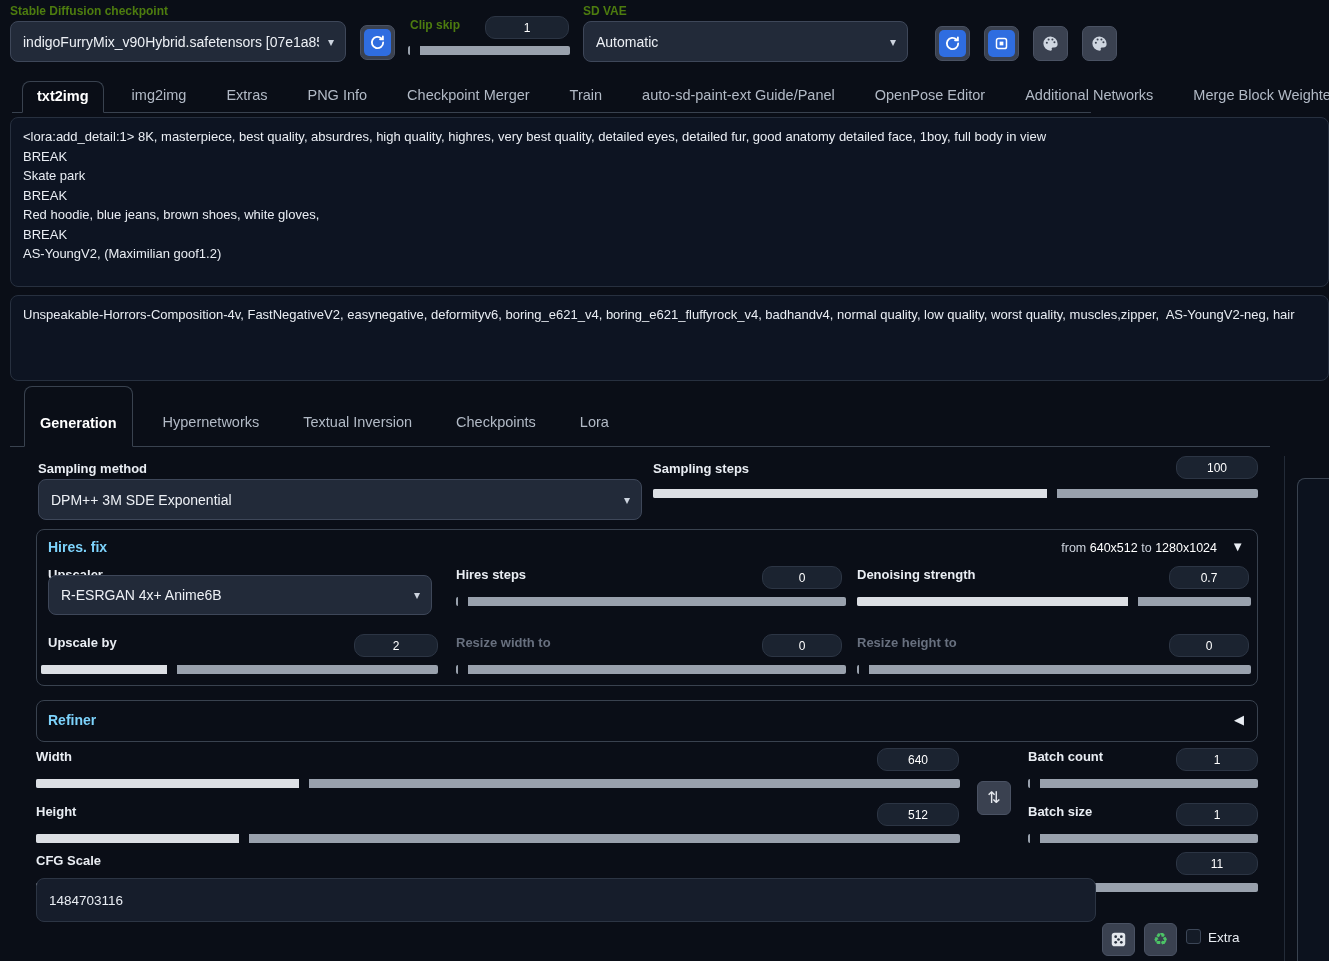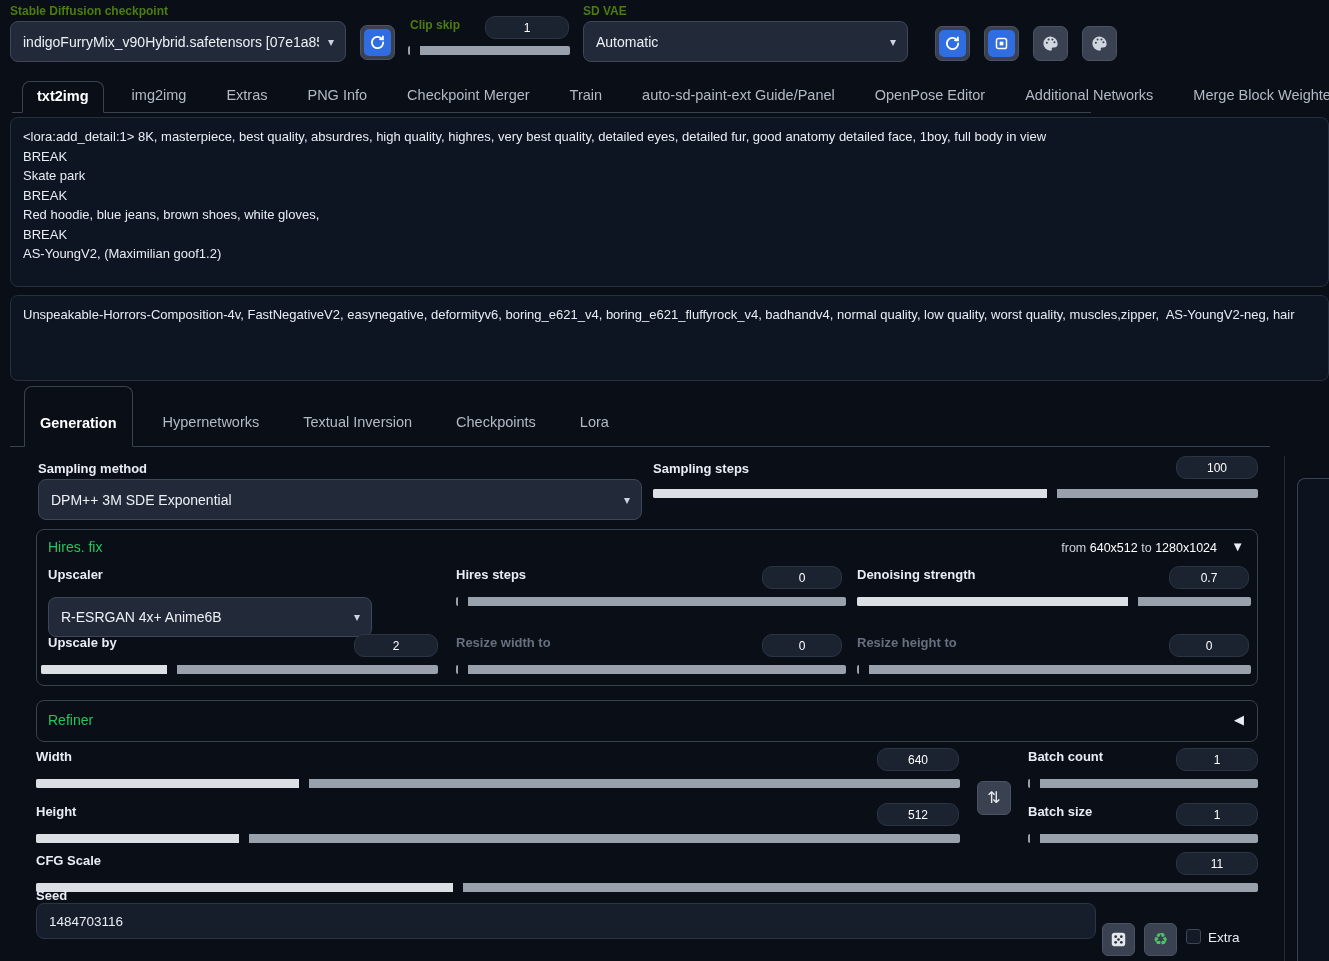--- a/index.html
+++ b/index.html
@@ -20,21 +20,21 @@
   .slider .fill{position:absolute;left:0;top:0;height:100%;background:#dcdfe4}
   .slider .handle{position:absolute;top:0;width:10px;height:100%;background:#0a0e17}
   .tabbar{display:flex;align-items:flex-end;gap:16px;border-bottom:1px solid #39424f;padding-left:10px;height:32px}
   .tab{font-size:14.5px;color:#b2bac6;padding:5px 12px 9px;white-space:nowrap;cursor:pointer}
   .tab.active{background:#0a0e17;border:1px solid #39424f;border-bottom:1px solid #0a0e17;border-radius:8px 8px 0 0;color:#fff;font-weight:700;margin-bottom:-1px;padding:6px 14px 8px}
   .subtabbar{display:flex;align-items:flex-end;gap:16px;border-bottom:1px solid #39424f;padding-left:14px;height:47px}
   .subtab{font-size:14.5px;color:#b2bac6;padding:12px 14px 16px;white-space:nowrap;cursor:pointer}
   .subtab.active{background:#0a0e17;border:1px solid #39424f;border-bottom:1px solid #0a0e17;border-radius:8px 8px 0 0;color:#fff;font-weight:700;margin-bottom:-1px;padding:28px 15px 15px}
   .prompt{background:#0d1422;border:1px solid #27303f;border-radius:8px;color:#e9edf3;font-size:13px;line-height:19.5px;padding:9px 12px;font-family:"Liberation Sans",sans-serif;resize:none;outline:none;overflow:hidden}
   .box{border:1px solid #39424f;border-radius:8px;background:#0a0e17}
-  .sect{font-size:14px;font-weight:400;color:#22c55e;white-space:nowrap}
+  .sect{font-size:14px;font-weight:700;color:#7dd3fc;white-space:nowrap}
   .hires-summary{font-size:12.5px;color:#cdd3dd;white-space:nowrap}
   .hires-summary .bsize{color:#fff;font-weight:400}
   .tri{color:#e9edf3;font-size:13px;line-height:1}
   .seedinput{background:#161d2b;border:1px solid #2c3544;border-radius:8px;color:#e9edf3;font-size:13.5px;padding:0 12px;font-family:inherit;outline:none}
   .sqbtn{background:#3a4150;border:1px solid #4a5263;border-radius:6px;display:flex;align-items:center;justify-content:center;color:#e6e9ee;cursor:pointer;padding:0}
   .checkbox{width:15px;height:15px;background:#141b27;border:1.5px solid #3c4657;border-radius:3px;cursor:pointer}
   .swapglyph{font-size:16px;color:#e6e9ee;line-height:1}
   .recycleglyph{font-size:17px;color:#4cc366;line-height:1}
 </style>
 </head>
@@ -153,21 +153,21 @@
     <div class="abs sect" style="left:11px;top:9px">Hires. fix</div>
     <div class="abs hires-summary" style="right:40px;top:11px">
       <span>from</span>
       <span class="bsize">640x512</span>
       <span>to</span>
       <span class="bsize">1280x1024</span>
     </div>
     <div class="abs tri" style="right:13px;top:10px">▼</div>
 
     <div class="abs glbl" style="left:11px;top:37px">Upscaler</div>
-    <div class="abs dropdown" style="left:11px;top:67px;width:324px;height:40px">
+    <div class="abs dropdown" style="left:11px;top:45px;width:384px;height:40px">
       <span class="dd-text">R-ESRGAN 4x+ Anime6B</span>
       <span class="caret">▾</span>
     </div>
 
     <div class="abs glbl" style="left:419px;top:37px">Hires steps</div>
     <input class="abs numbox" style="left: 725px; top: 36px; width: 80px;" value="0">
     <div class="abs slider" style="left:419px;top:67px;width:390px">
       <div class="fill" style="width: 0%;"></div>
         <div class="handle" style="left: max(2px, 0% - 5px);"></div>
     </div>
@@ -236,21 +236,21 @@
   </div>
 
   <div class="abs glbl" style="left:36px;top:853px">CFG Scale</div>
   <input class="abs numbox" style="left: 1176px; top: 852px; width: 82px;" value="11">
   <div class="abs slider" style="left:36px;top:883px;width:1222px">
     <div class="fill" style="width: 34.5%;"></div>
       <div class="handle" style="left: max(2px, 34.5% - 5px);"></div>
   </div>
 
   <div class="abs glbl" style="left:36px;top:888px">Seed</div>
-  <input class="abs seedinput" style="left: 36px; top: 903px; width: 1060px; height: 36px;" value="1484703116">
+  <input class="abs seedinput" style="left: 36px; top: 878px; width: 1060px; height: 44px;" value="1484703116">
   <button class="abs sqbtn" style="left:1102px;top:923px;width:33px;height:33px">
     <span class="tile">
       <svg width="17" height="17" viewBox="0 0 24 24">
           <rect x="2.5" y="2.5" width="19" height="19" rx="4" fill="#e3e7ec"></rect>
           <circle cx="8" cy="8" r="1.9" fill="#2a323f"></circle>
           <circle cx="16" cy="8" r="1.9" fill="#2a323f"></circle>
           <circle cx="8" cy="16" r="1.9" fill="#2a323f"></circle>
           <circle cx="16" cy="16" r="1.9" fill="#2a323f"></circle>
           <circle cx="12" cy="12" r="1.9" fill="#2a323f"></circle>
         </svg>

